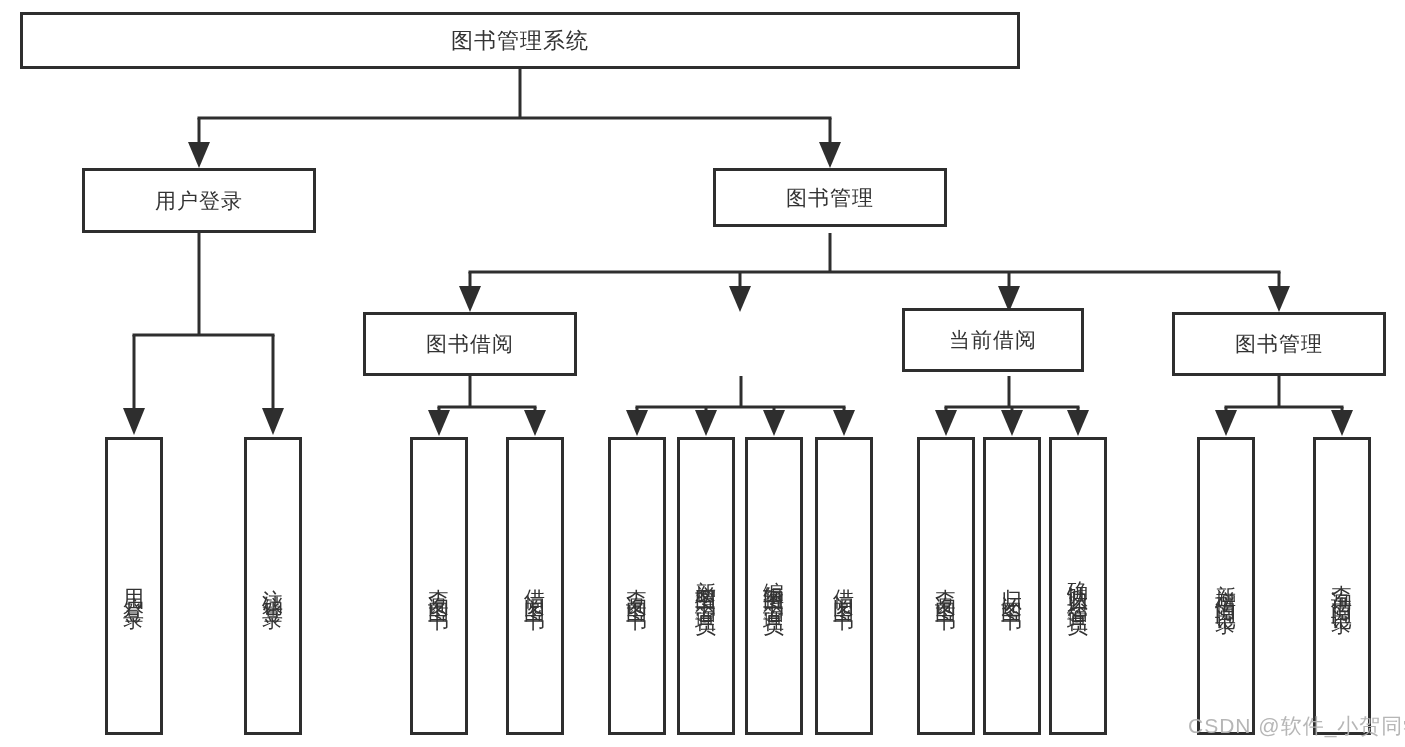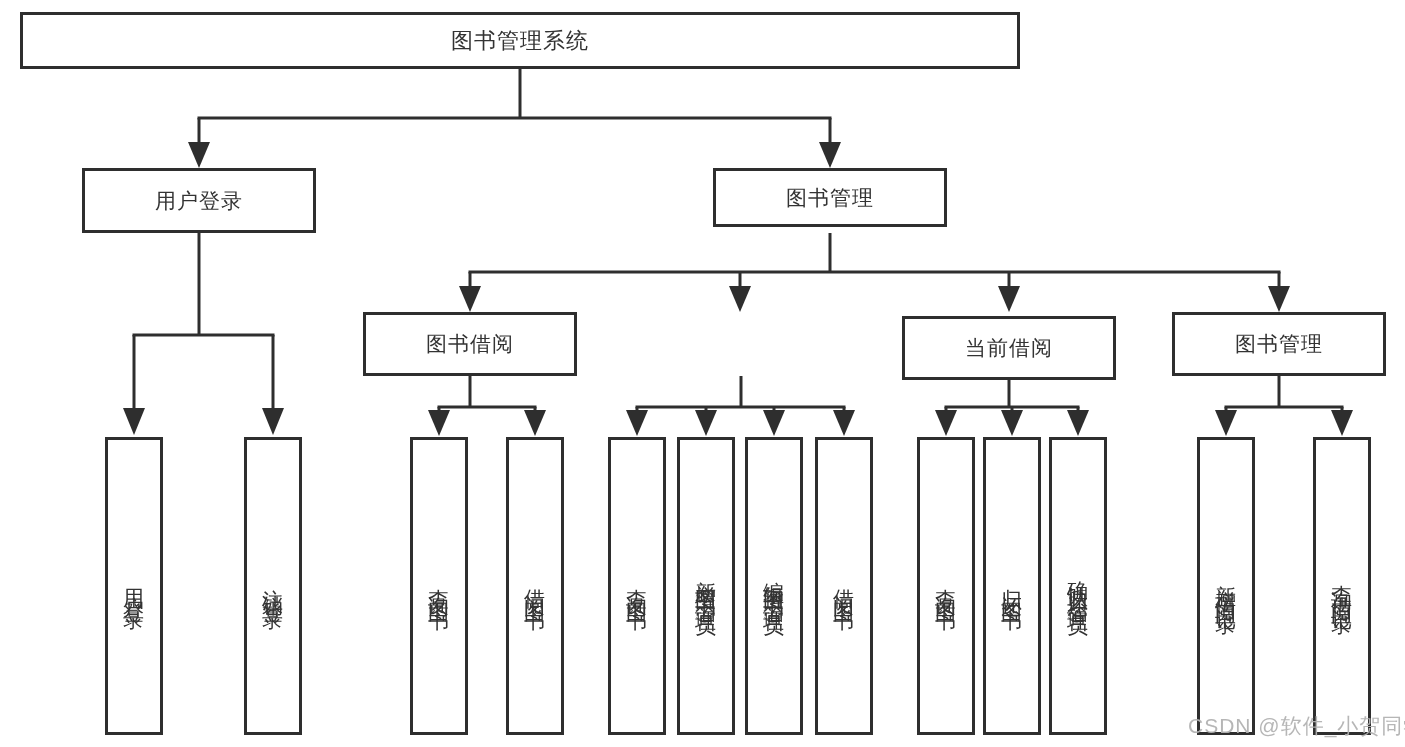--- a/index.html
+++ b/index.html
@@ -42,21 +42,21 @@
     font-size: 21px;
     letter-spacing: 7px;
     line-height: 1;
   }
   
   #n-root          { left: 20px;   top: 12px;  width: 1000px; height: 57px; font-size: 22px; }
   #n-user-login    { left: 82px;   top: 168px; width: 234px;  height: 65px; }
   #n-book-mgmt     { left: 713px;  top: 168px; width: 234px;  height: 59px; }
   #n-new-books     { left: 363px;  top: 312px; width: 214px;  height: 64px; }
   #n-book-borrow   { left: 634px;  top: 312px; width: 214px;  height: 64px; }
-  #n-current-borrow{ left: 902px;  top: 316px; width: 214px;  height: 64px; }
+  #n-current-borrow{ left: 902px;  top: 308px; width: 182px;  height: 64px; }
   #n-borrow-records{ left: 1172px; top: 312px; width: 214px;  height: 64px; }
   
   .node.v { width: 58px; height: 298px; top: 437px; }
   #l-user-login   { left: 105px; }
   #l-logout       { left: 244px; }
   #l-nb-query     { left: 410px; }
   #l-nb-borrow    { left: 506px; }
   #l-bb-query     { left: 608px; }
   #l-bb-add       { left: 677px; letter-spacing: 5px; }
   #l-bb-edit      { left: 745px; letter-spacing: 5px; }

